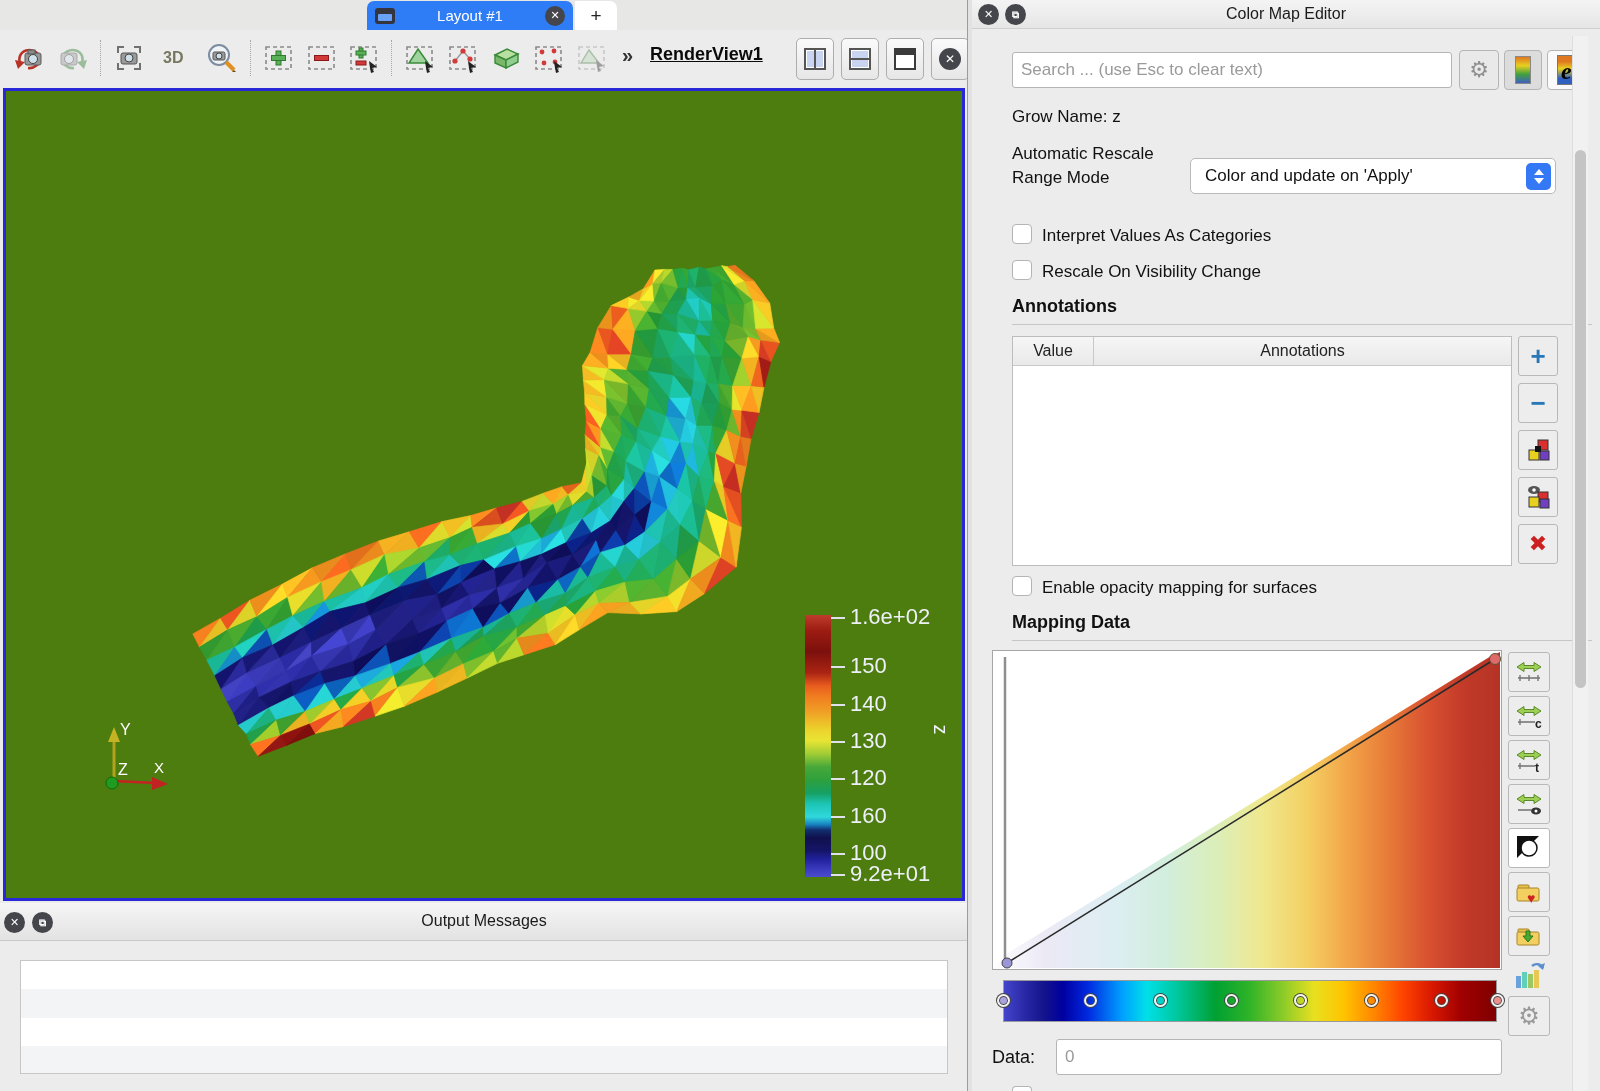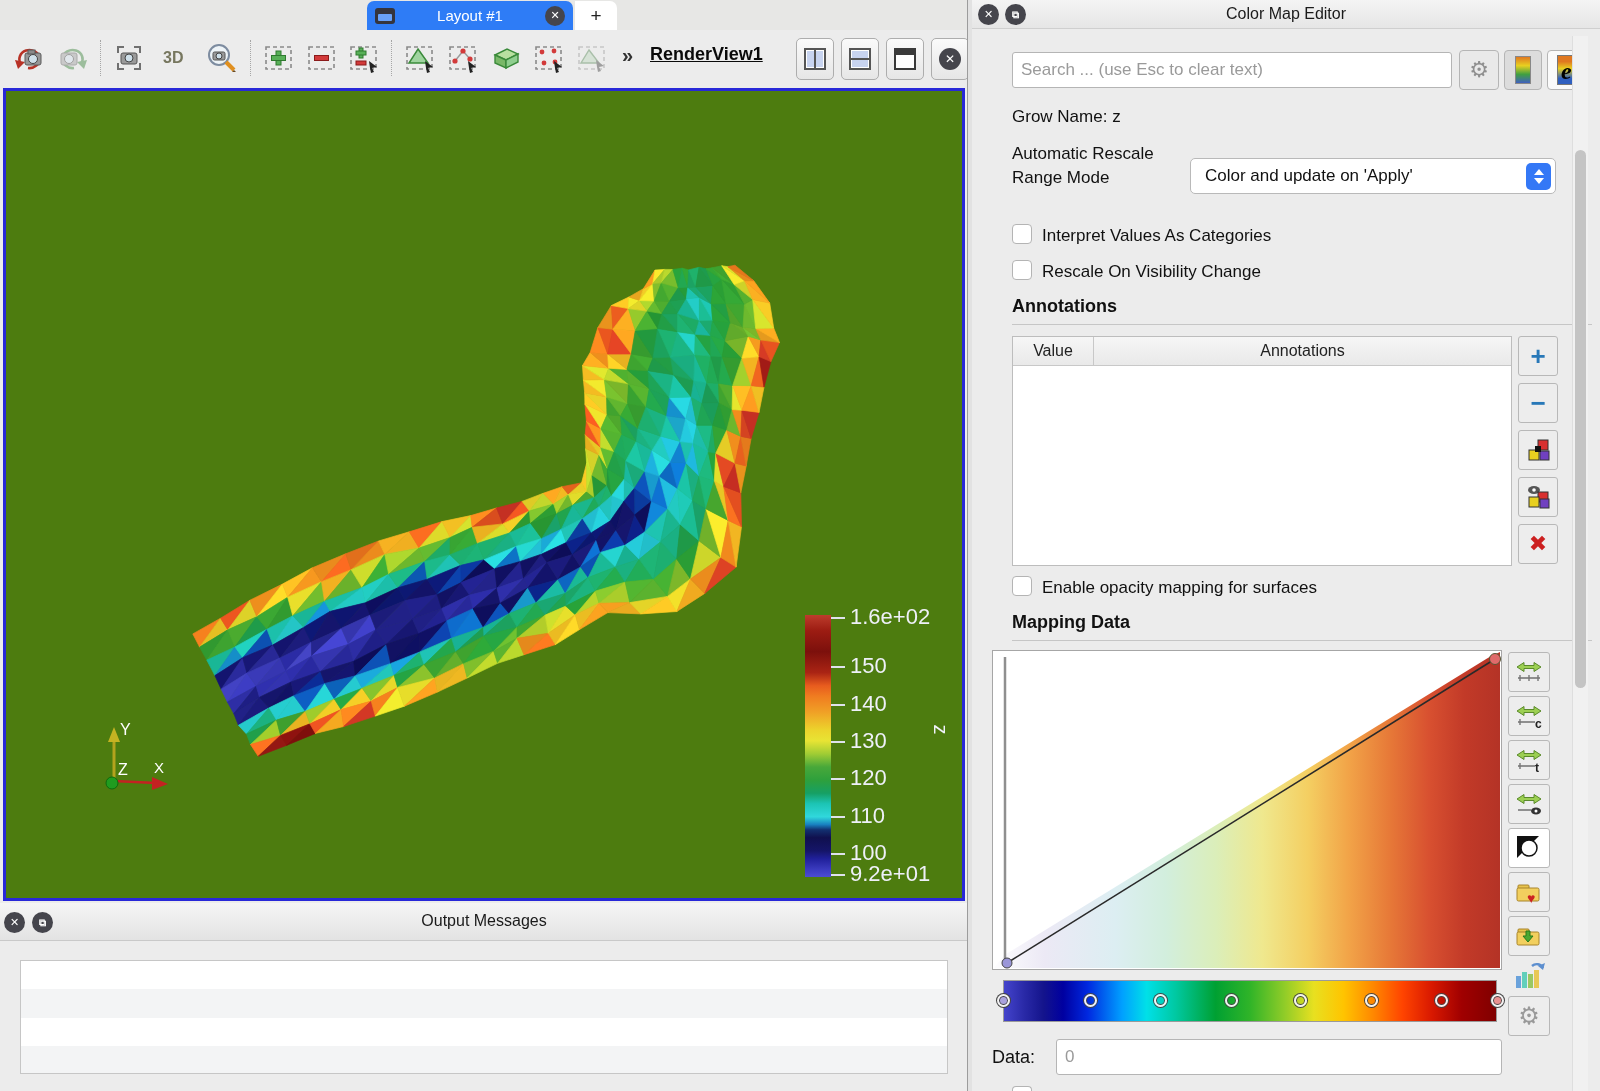--- a/index.html
+++ b/index.html
@@ -767,21 +767,21 @@
         <div class="cb-label" style="top: -8px;">1.6e+02</div>
         <div class="cb-tick" style="top: 54px;"></div>
         <div class="cb-label" style="top: 41px;">150</div>
         <div class="cb-tick" style="top: 92px;"></div>
         <div class="cb-label" style="top: 79px;">140</div>
         <div class="cb-tick" style="top: 129px;"></div>
         <div class="cb-label" style="top: 116px;">130</div>
         <div class="cb-tick" style="top: 166px;"></div>
         <div class="cb-label" style="top: 153px;">120</div>
         <div class="cb-tick" style="top: 204px;"></div>
-        <div class="cb-label" style="top: 191px;">110</div>
+        <div class="cb-label" style="top: 191px;">160</div>
         <div class="cb-tick" style="top: 241px;"></div>
         <div class="cb-label" style="top: 228px;">100</div>
         <div class="cb-tick" style="top: 262px;"></div>
         <div class="cb-label" style="top: 249px;">9.2e+01</div>
       </div>
     <div class="abs" style="left:924px;top:632px;width:20px;color:#f0f2fa;font-size:20px;transform:rotate(90deg)">z</div>
 
     <svg class="abs" style="left:86px;top:622px" width="95" height="95">
       <line x1="22" y1="68" x2="22" y2="26" stroke="#b3a31d" stroke-width="3"></line>
       <polygon points="22,14 16,29 28,29" fill="#c4b322"></polygon>

